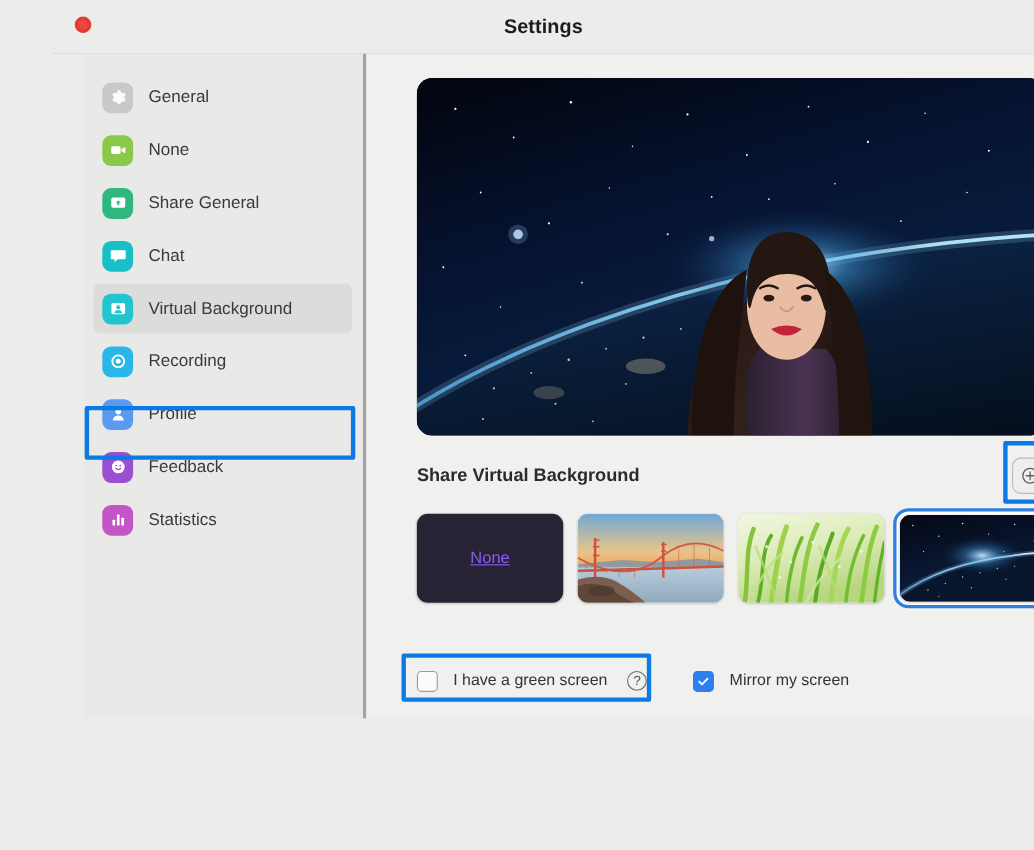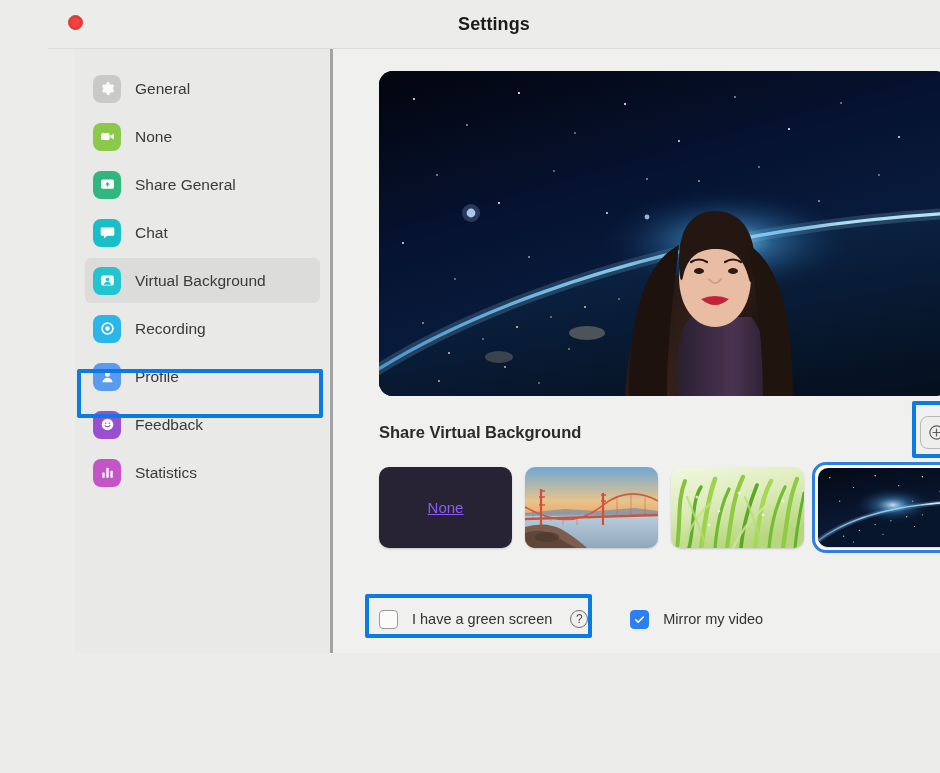--- a/index.html
+++ b/index.html
@@ -494,20 +494,20 @@
           <span class="help-icon">?</span>
           <span class="annot annot-green"></span>
         </div>
 
         <div class="opt">
           <span class="cbox checked">
             <svg width="13" height="13" viewBox="0 0 24 24">
               <path d="M5 12.5l4.6 4.6L19 7.4" fill="none" stroke="#fff" stroke-width="3" stroke-linecap="round" stroke-linejoin="round"></path>
             </svg>
           </span>
-          <span class="opt-label">Mirror my video</span>
+          <span class="opt-label">Mirror my screen</span>
         </div>
 
       </div>
 
     </div>
   </div>
 </div>
 
 </body></html>

